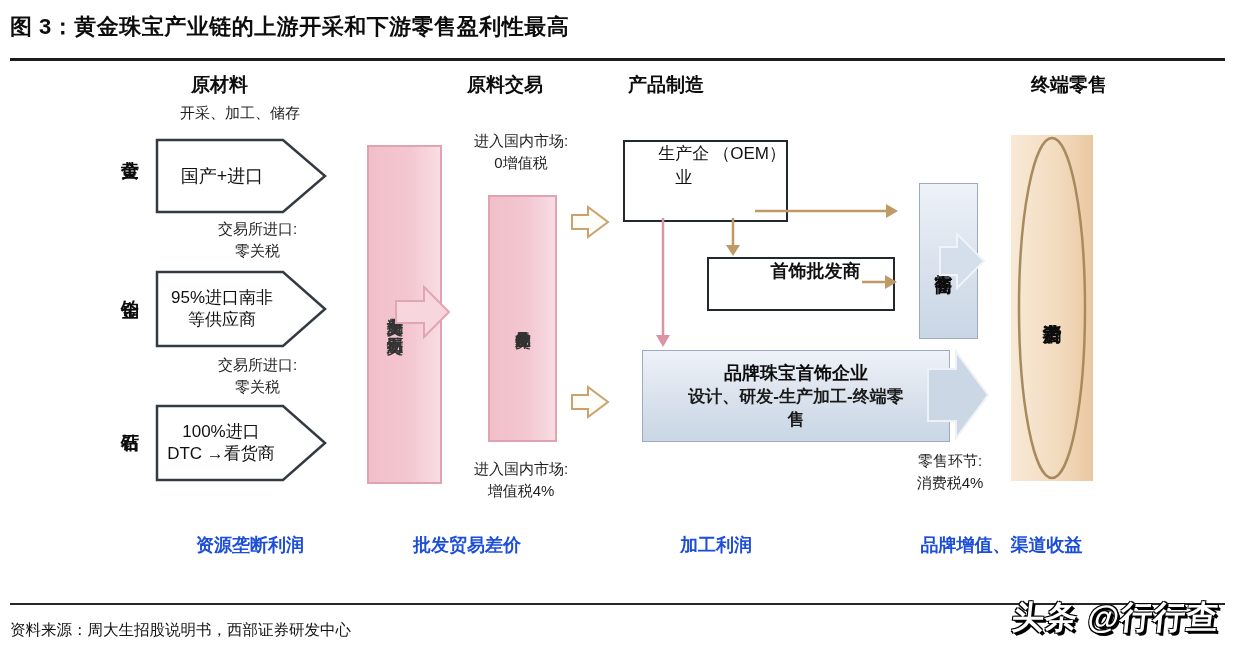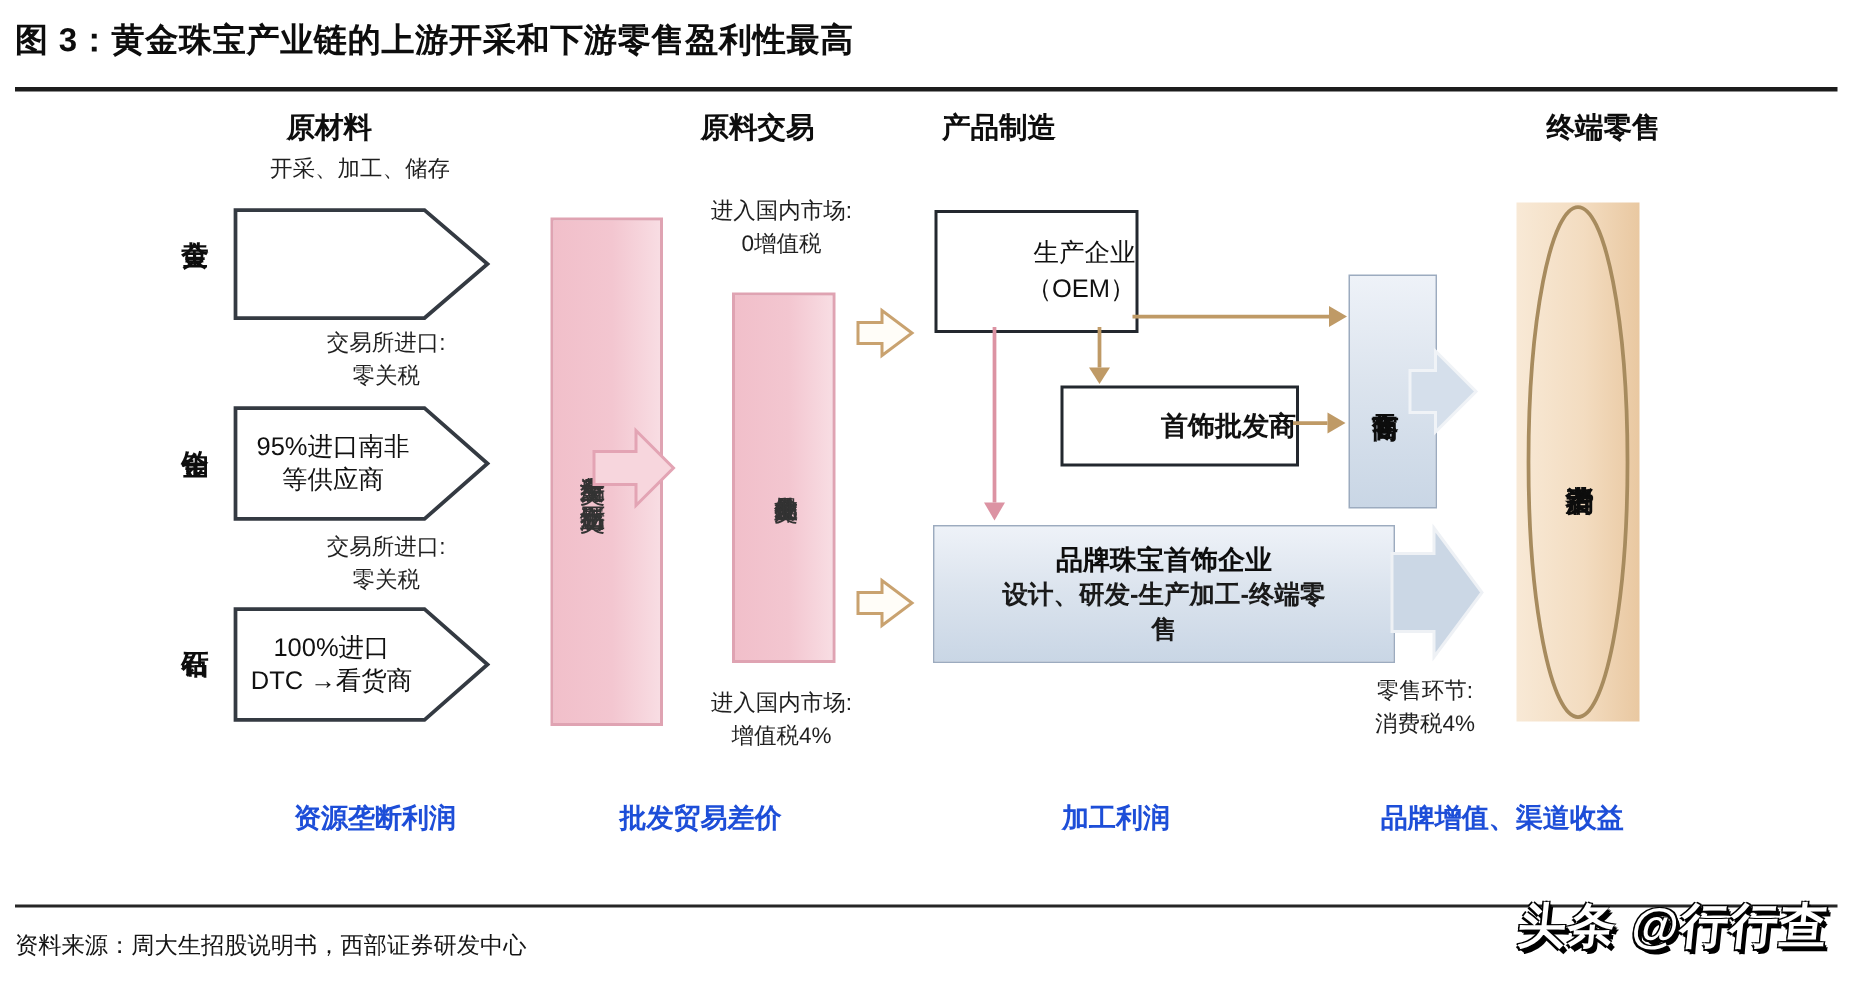--- a/index.html
+++ b/index.html
@@ -13,22 +13,22 @@
   .note{font-size:15px;color:#1f1f1f;text-align:center;line-height:22px;}
   .mat-label{writing-mode:vertical-rl;text-orientation:upright;font-weight:700;font-size:18px;color:#0d0d0d;line-height:20px;}
   .pent{position:absolute;width:172px;}
   .pent svg{position:absolute;left:0;top:0;width:100%;height:100%;}
   .pent-text{position:absolute;left:8px;right:46px;top:0;bottom:0;display:flex;align-items:center;justify-content:center;
              text-align:center;font-size:17px;line-height:22px;color:#111;}
   .pinkbox{background:linear-gradient(90deg,#f1bfca 0%,#f3c6d0 55%,#f8dde3 100%);border:2px solid #dfa3b2;}
   .vtext{writing-mode:vertical-rl;text-orientation:upright;display:flex;align-items:center;justify-content:center;}
   .exch-text{position:absolute;left:0;top:0;bottom:0;right:20px;font-size:17px;color:#333;line-height:18px;}
   .whole-text{position:absolute;inset:0;font-size:16px;color:#333;}
-  .blackbox{background:#fff;border:2.5px solid #23282e;display:flex;flex-direction:column;align-items:flex-end;justify-content:center;text-align:center;}
-  .bluebox{background:linear-gradient(180deg,#eef2f8 0%,#dce4ee 45%,#c9d6e5 100%);border:1.5px solid #9cabbf;}
+  .blackbox{background:#fff;border:2.5px solid #23282e;display:flex;flex-direction:row;align-items:flex-start;justify-content:center;text-align:center;padding-left:29px;}
+  .bluebox{background:linear-gradient(180deg,#eef2f8 0%,#dce4ee 45%,#c9d6e5 100%);border:1.5px solid #9cabbf;margin-left:20px;}
   .retailer-text{position:absolute;left:0;top:0;bottom:0;right:10px;font-weight:700;font-size:18px;color:#0d0d0d;line-height:20px;}
   .brandbox{display:flex;flex-direction:column;align-items:center;justify-content:center;text-align:center;}
   .brand-title{font-weight:700;font-size:18px;color:#0d0d0d;line-height:24px;}
   .brand-sub{font-size:17px;color:#1a1a1a;line-height:23px;max-width:228px;font-weight:bold;}
   .peach{background:linear-gradient(90deg,#f8e9d6 0%,#f3dcc0 55%,#e9c8a1 100%);}
   .consumer-text{position:absolute;inset:0;font-weight:700;font-size:19px;color:#0d0d0d;line-height:22px;}
   .profit{font-weight:700;font-size:18px;text-align:center;color:#1d4ed8;line-height:28px;}
   .source{left:10px;top:620px;font-size:15.5px;color:#141414;}
   .watermark{left:1012px;top:596px;font-size:32px;font-weight:700;color:#fff;transform:skewX(-6deg);
              text-shadow:3px 3px 0 #000,-1px -1px 0 #000,1px -1px 0 #000,-1px 1px 0 #000,1px 1px 0 #000,2px 2px 0 #000;
@@ -48,20 +48,21 @@
   <div class="abs hdr" style="left:628px;top:72px;">产品制造</div>
   <div class="abs hdr" style="left:1011px;top:72px;margin-left:20px;">终端零售</div>
 
   <div class="abs note" style="left:165px;top:102px;width:150px;">开采、加工、储存</div>
 
   <div class="abs mat-label" style="left:120px;top:146px;">黄金</div>
   <div class="pent" style="left:155px;top:138px;height:76px;">
     <svg viewBox="0 0 172 76" preserveAspectRatio="none">
       <polygon points="2,2 128,2 170,38 128,74 2,74" fill="#ffffff" stroke="#343a42" stroke-width="2.5"></polygon>
     </svg>
+    <div class="pent-text" style="font-size:18px;">国产+进口</div>
   </div>
   <div class="abs note" style="left:180px;top:218px;width:155px;">
     <div>交易所进口:</div>
     <div>零关税</div>
   </div>
 
   <div class="abs mat-label" style="left:120px;top:286px;">铂金</div>
   <div class="pent" style="left:155px;top:270px;height:78px;">
     <svg viewBox="0 0 172 76" preserveAspectRatio="none">
       <polygon points="2,2 128,2 170,38 128,74 2,74" fill="#ffffff" stroke="#343a42" stroke-width="2.5"></polygon>
@@ -125,21 +126,21 @@
     <svg style="position:absolute;inset:0;width:100%;height:100%;" viewBox="0 0 82 346">
       <ellipse cx="41" cy="173" rx="33" ry="170" fill="none" stroke="#a78b5e" stroke-width="2.5"></ellipse>
     </svg>
     <div class="vtext consumer-text">消费者</div>
   </div>
 
   <div class="abs profit" style="left:150px;top:531px;width:200px;">资源垄断利润</div>
   <div class="abs profit" style="left:367px;top:531px;width:200px;">
     <div>批发贸易差价</div>
   </div>
-  <div class="abs profit" style="left:644px;top:531px;width:200px;">加工利润</div>
+  <div class="abs profit" style="left:616px;top:531px;width:200px;">加工利润</div>
   <div class="abs profit" style="left:874px;top:531px;width:255px;">品牌增值、渠道收益</div>
 
   <div class="abs rule-bottom"></div>
   <div class="abs source">资料来源：周大生招股说明书，西部证券研发中心</div>
   <div class="abs watermark">头条 @行行查</div>
 
   <svg class="overlay">
 
     <polygon points="396,301 424,301 424,287 449,312 424,337 424,323 396,323" fill="#f7d6dd" stroke="#e3a4b4" stroke-width="2"></polygon>
 

